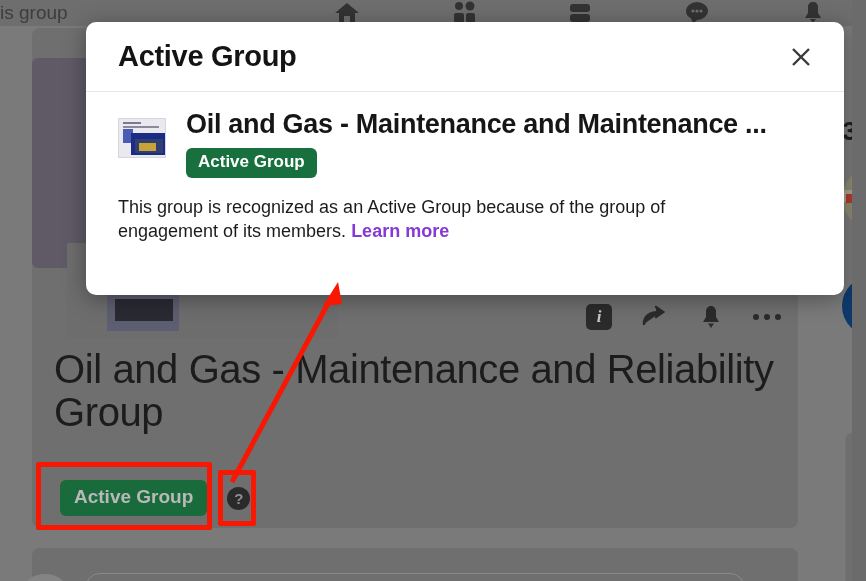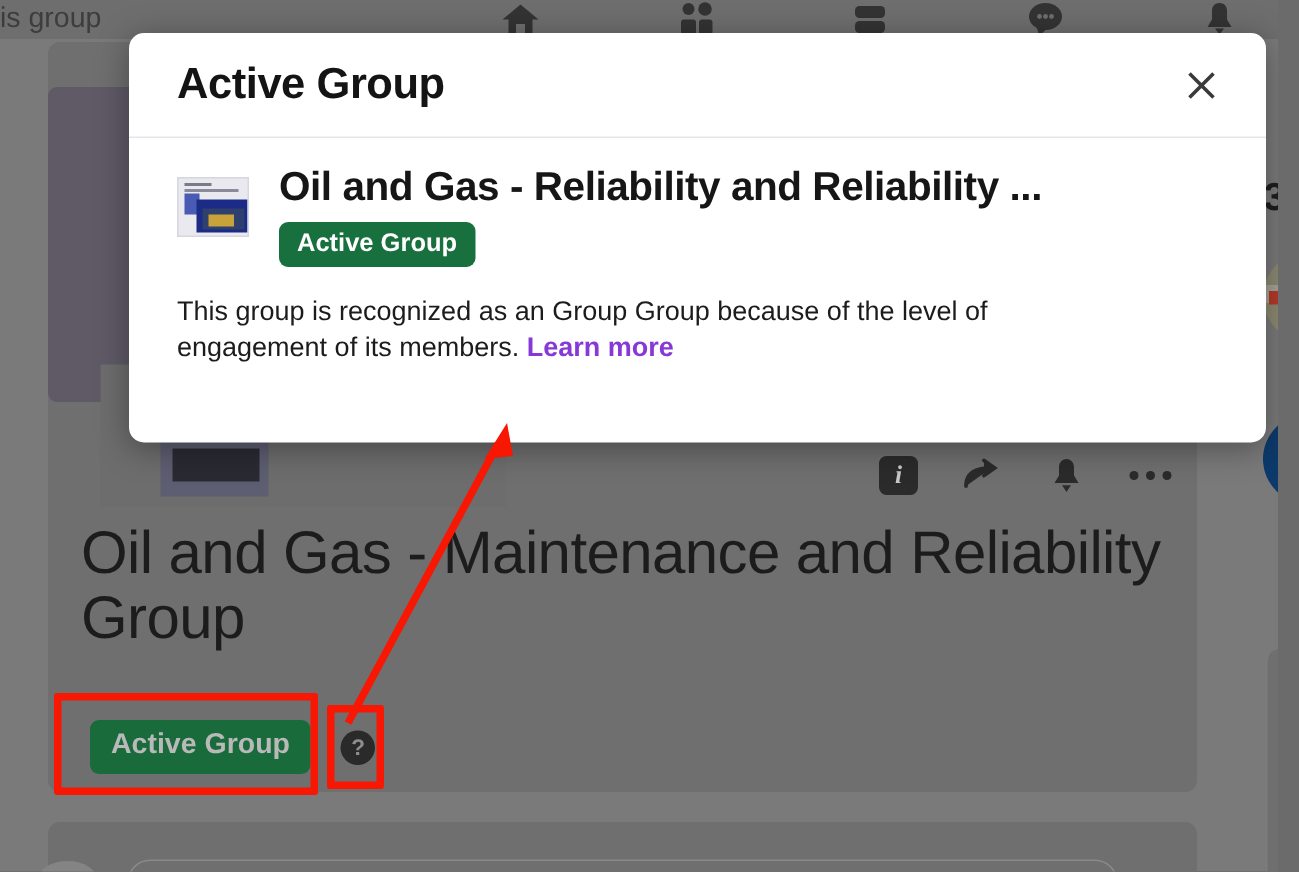--- a/index.html
+++ b/index.html
@@ -327,27 +327,27 @@
       <div class="dlg-group-row">
         <div class="dlg-thumb">
           <span class="t-tx1"></span>
             <span class="t-tx2"></span>
           <span class="t-shadow"></span>
             <span class="t-blue"></span>
           <span class="t-photo"></span>
             <span class="t-yellow"></span>
         </div>
         <div>
-          <div class="dlg-group-name">Oil and Gas - Reliability and Reliability ...</div>
+          <div class="dlg-group-name">Oil and Gas - Maintenance and Maintenance ...</div>
           <span class="dlg-badge">Active Group</span>
         </div>
       </div>
 
       <div class="dlg-desc">
-        <span>This group is recognized as an Group Group because of the level of engagement of its members. </span><a class="dlg-link">Learn more</a>
+        <span>This group is recognized as an Active Group because of the group of engagement of its members. </span><a class="dlg-link">Learn more</a>
       </div>
     </div>
   </div>
 
   <div class="anno anno-box" id="anno-badge-box"></div>
   <div class="anno anno-box" id="anno-help-box"></div>
   <div class="anno" id="anno-arrow">
     <svg width="140" height="210" viewBox="0 0 140 210">
       <line x1="12" y1="202" x2="112" y2="16" stroke="#f81703" stroke-width="5"></line>
       <path d="M118 2 L103 26 L122 24 Z" fill="#f81703"></path>

